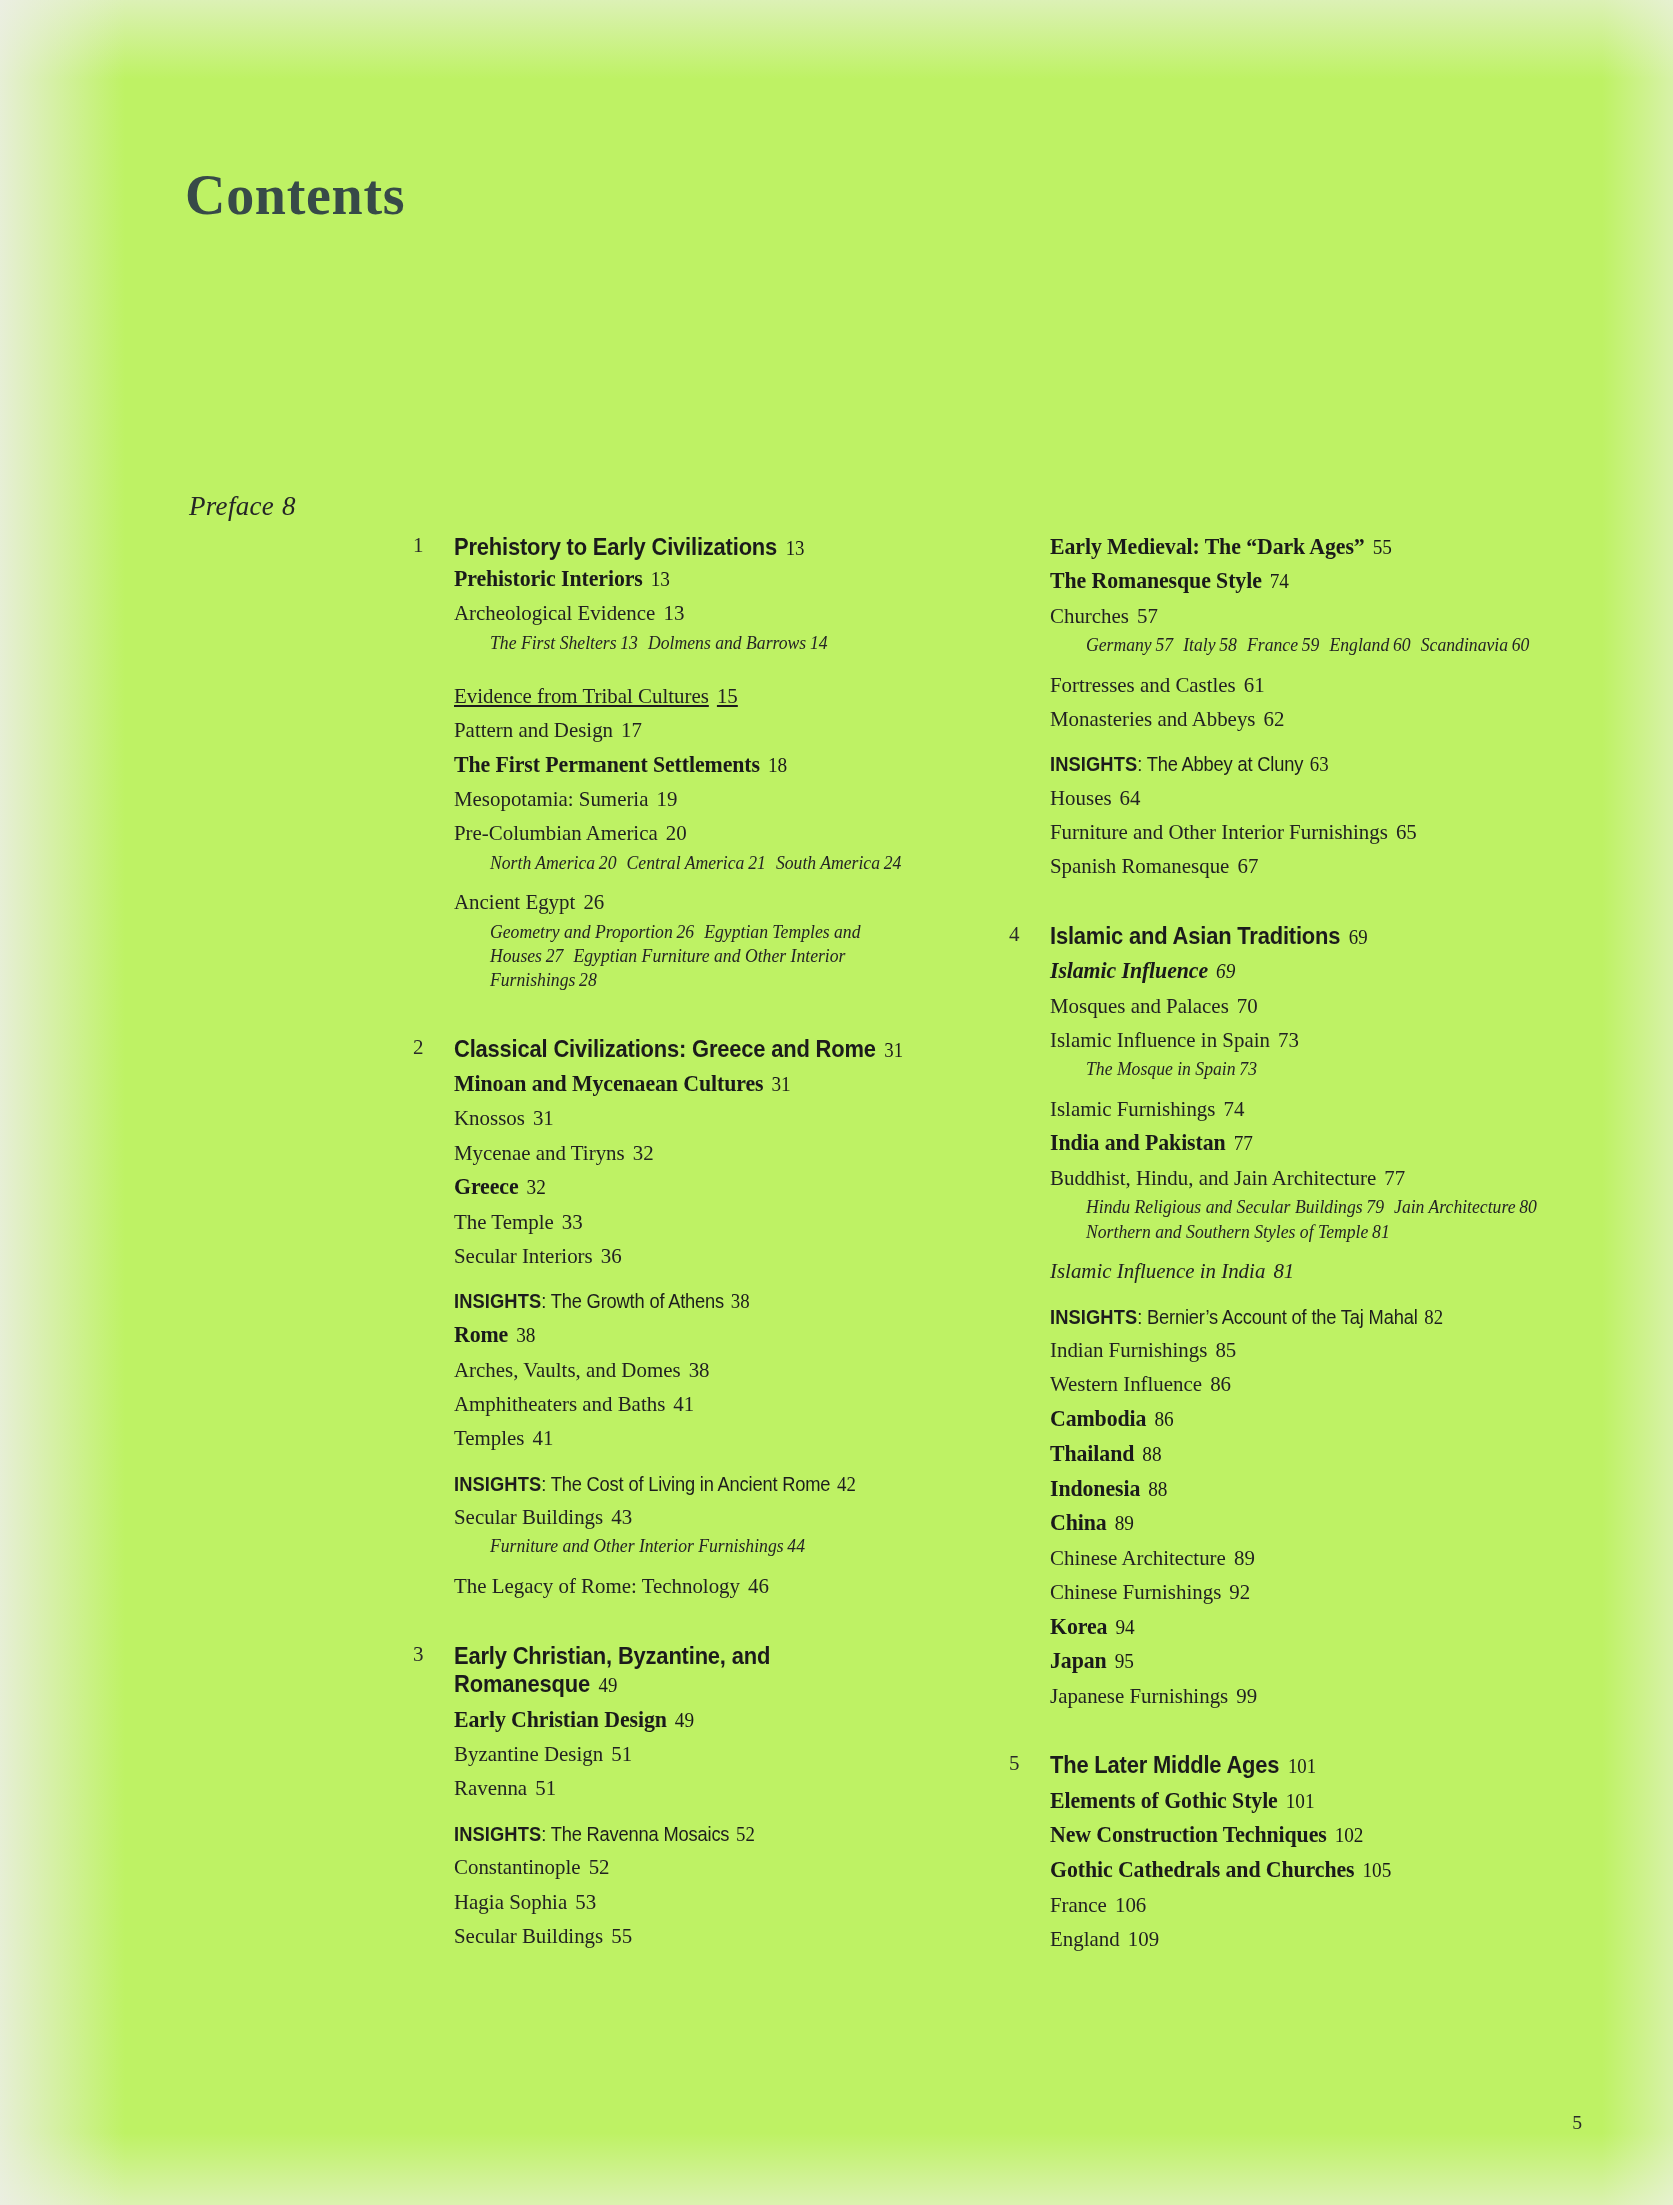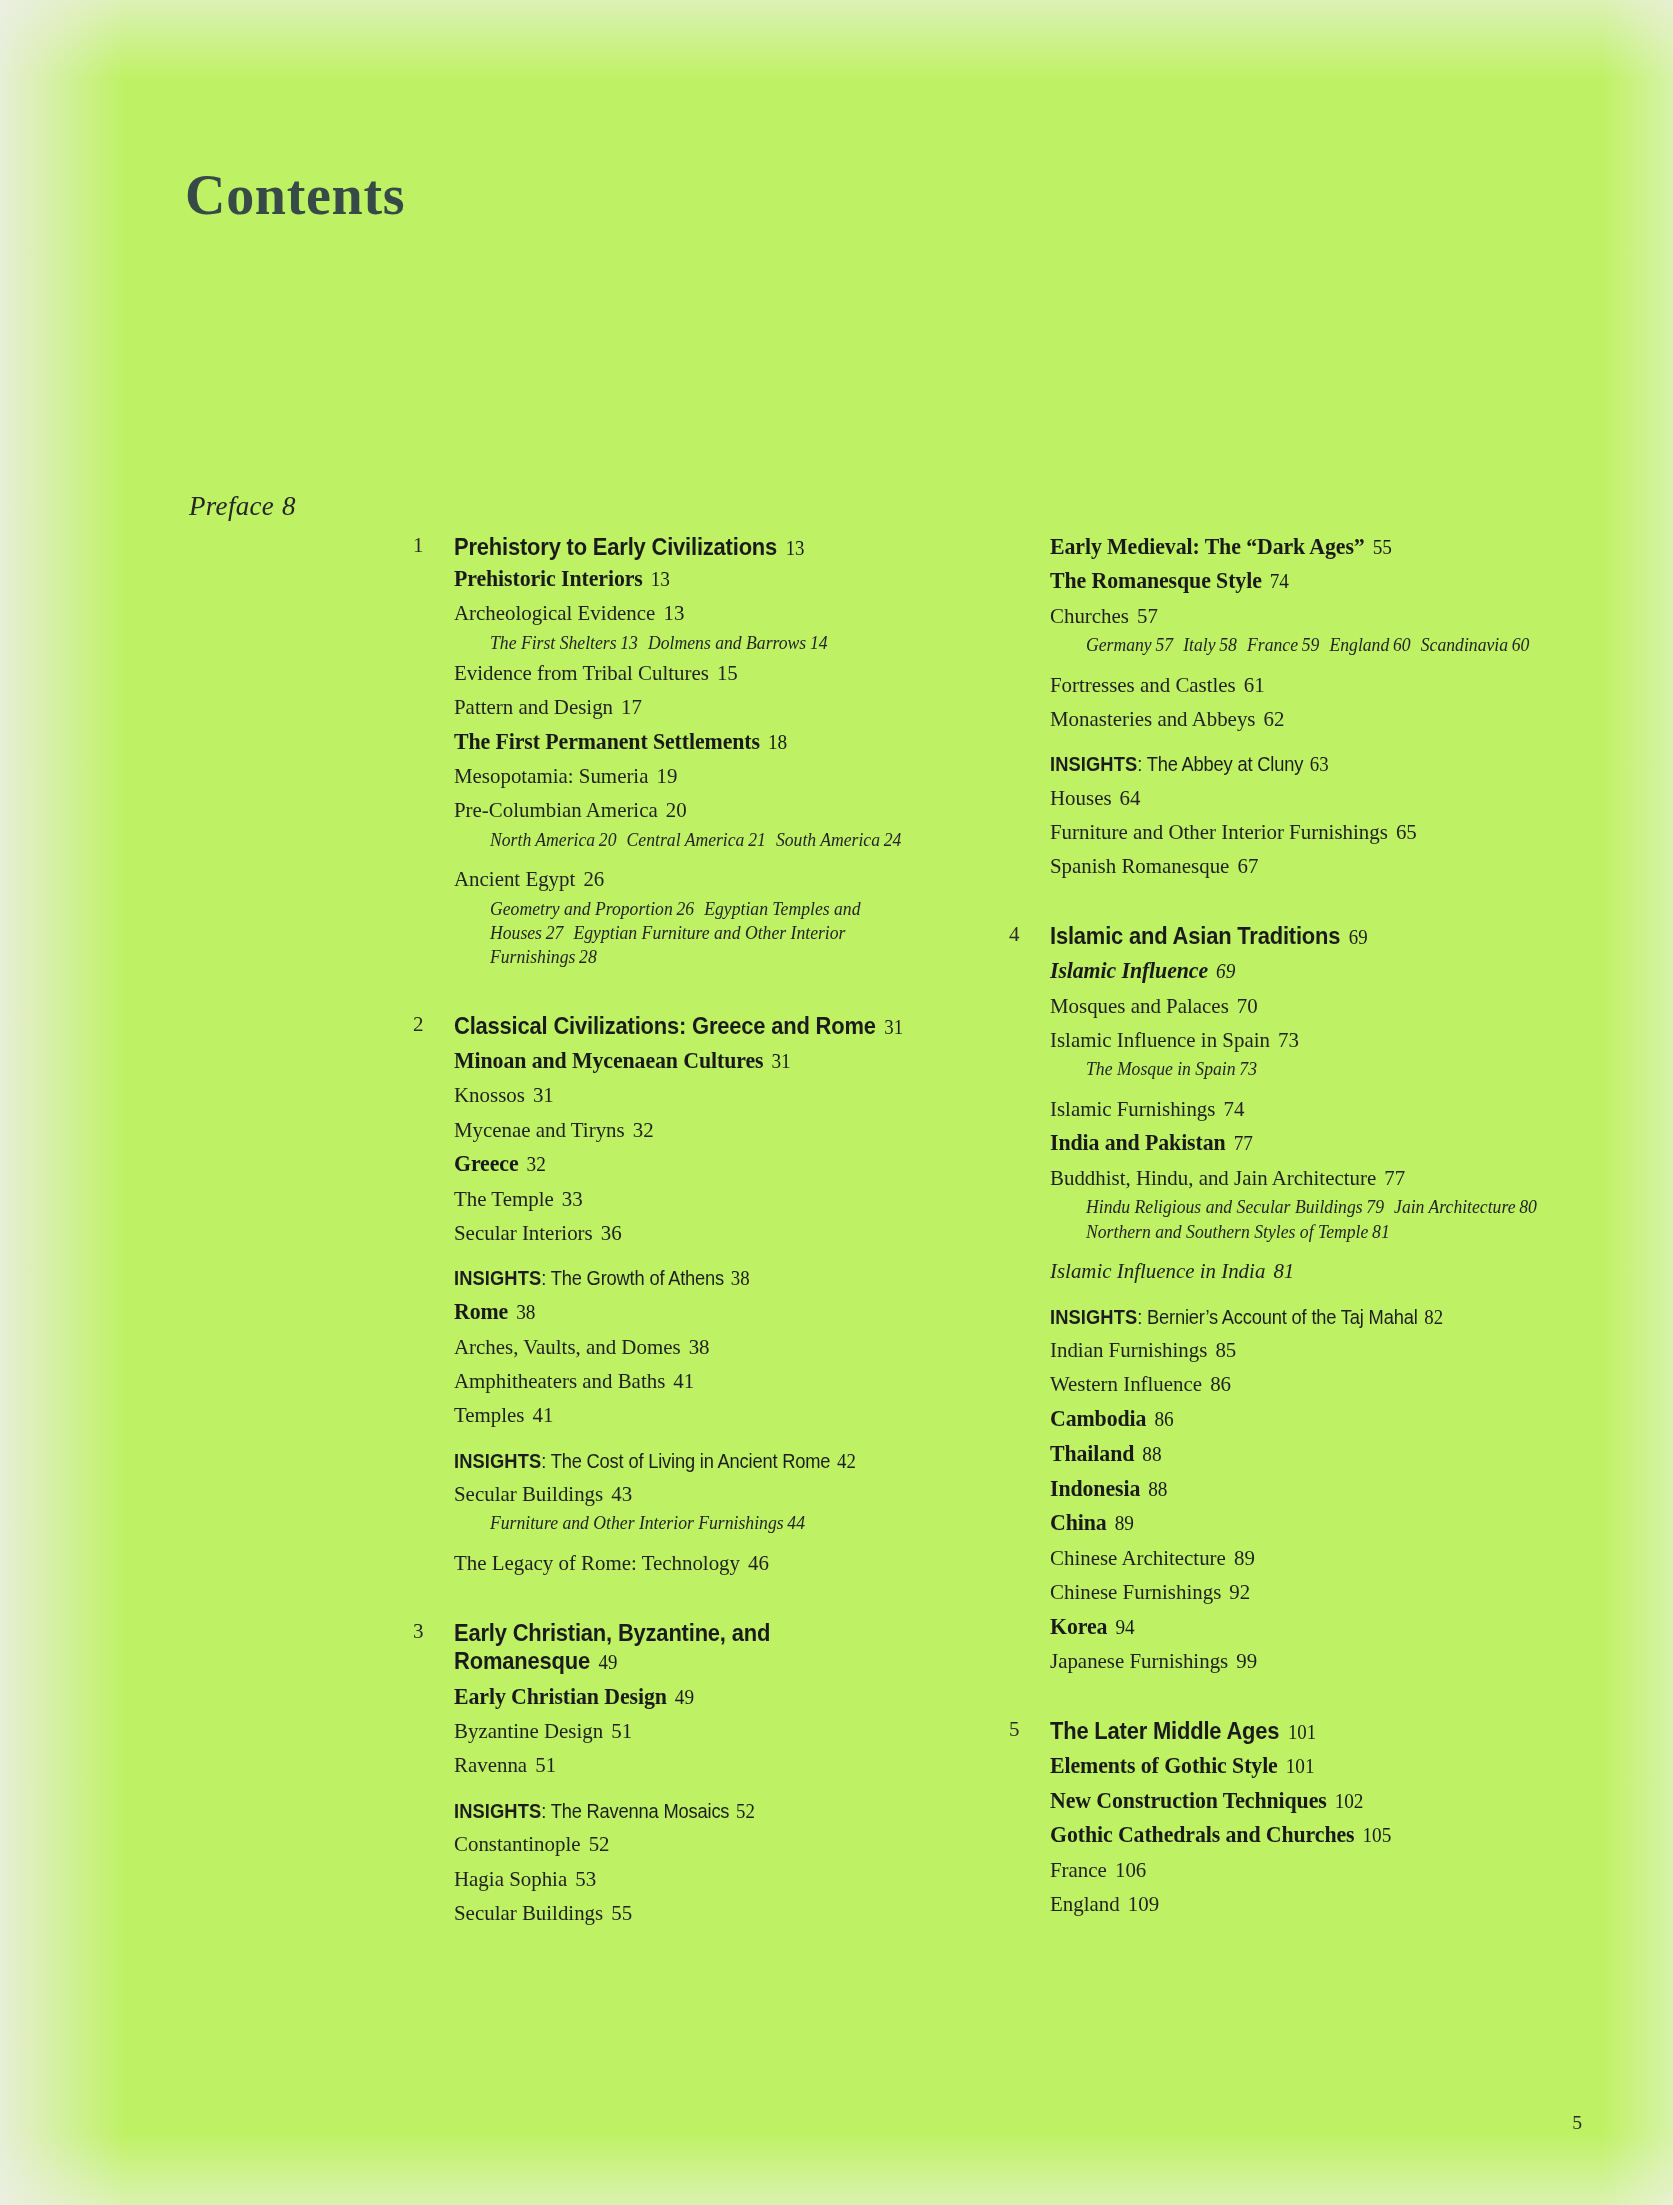--- a/index.html
+++ b/index.html
@@ -210,21 +210,21 @@
       </div>
       <div class="entry lvl-section" style="margin-top: 3px; font-family: Liberation Serif, serif;">
         <span class="body"><span>Prehistoric Interiors</span><span class="pg">13</span></span>
       </div>
       <div class="entry lvl-sub">
         <span class="body"><span>Archeological Evidence</span><span class="pg">13</span></span>
       </div>
       <div class="entry lvl-detail">
         <span class="body"><span>The First Shelters</span><span class="pg">13</span><span class="gap"></span><span>Dolmens and Barrows</span><span class="pg">14</span></span>
       </div>
-      <div class="entry lvl-sub" style="margin-top: 5px;">
+      <div class="entry lvl-sub" style="margin-top: 28px; text-decoration: underline;">
         <span class="body"><span>Evidence from Tribal Cultures</span><span class="pg">15</span></span>
       </div>
       <div class="entry lvl-sub">
         <span class="body"><span>Pattern and Design</span><span class="pg">17</span></span>
       </div>
       <div class="entry lvl-section">
         <span class="body"><span>The First Permanent Settlements</span><span class="pg">18</span></span>
       </div>
       <div class="entry lvl-sub">
         <span class="body"><span>Mesopotamia: Sumeria</span><span class="pg">19</span></span>
@@ -401,20 +401,23 @@
       </div>
       <div class="entry lvl-sub">
         <span class="body"><span>Chinese Architecture</span><span class="pg">89</span></span>
       </div>
       <div class="entry lvl-sub">
         <span class="body"><span>Chinese Furnishings</span><span class="pg">92</span></span>
       </div>
       <div class="entry lvl-section">
         <span class="body"><span>Korea</span><span class="pg">94</span></span>
       </div>
+      <div class="entry lvl-section">
+        <span class="body"><span>Japan</span><span class="pg">95</span></span>
+      </div>
       <div class="entry lvl-sub">
         <span class="body"><span>Japanese Furnishings</span><span class="pg">99</span></span>
       </div>
       <div class="entry lvl-chapter" style="margin-top: 42px;">
         <span class="num">5</span>
         <span class="body"><span>The Later Middle Ages</span><span class="pg">101</span></span>
       </div>
       <div class="entry lvl-section" style="margin-top: 6.6px;">
         <span class="body"><span>Elements of Gothic Style</span><span class="pg">101</span></span>
       </div>

